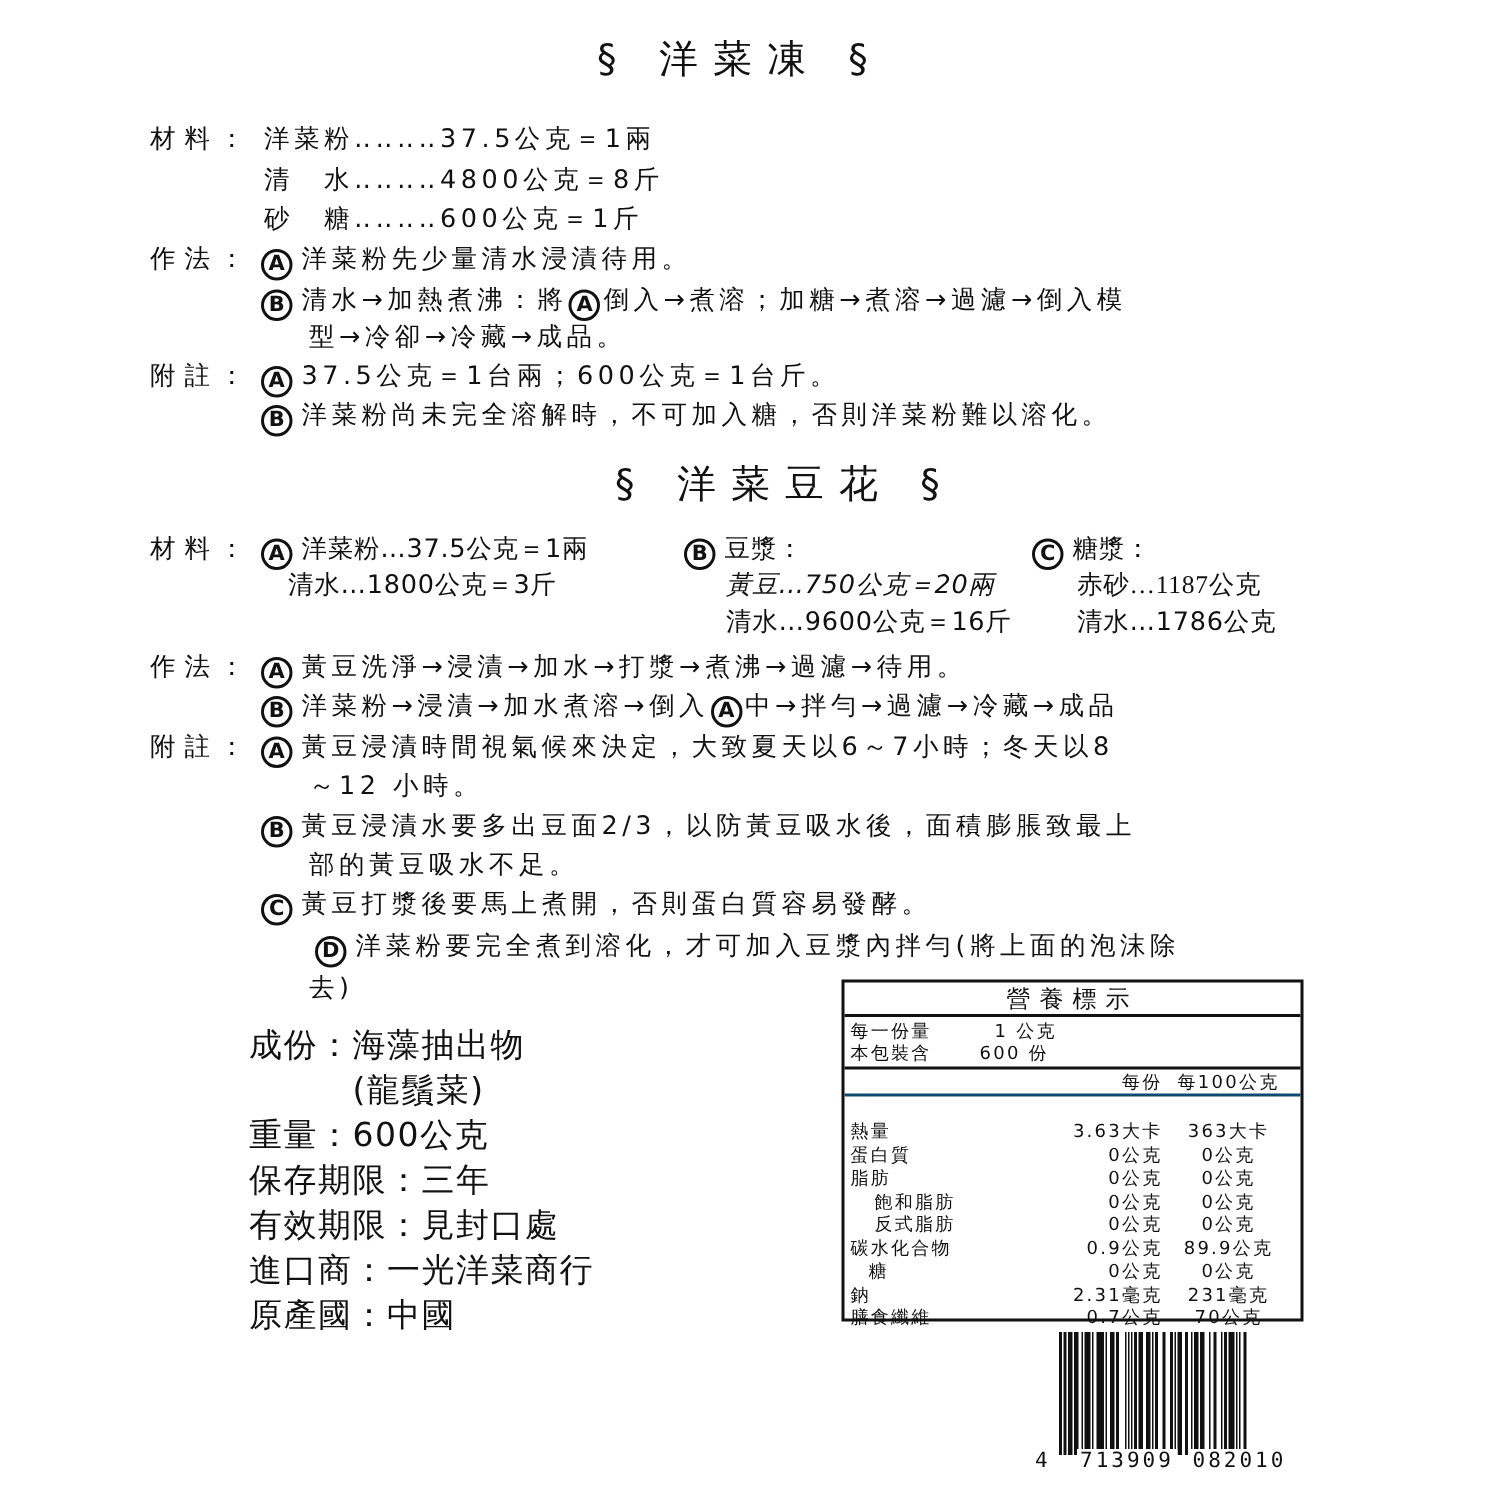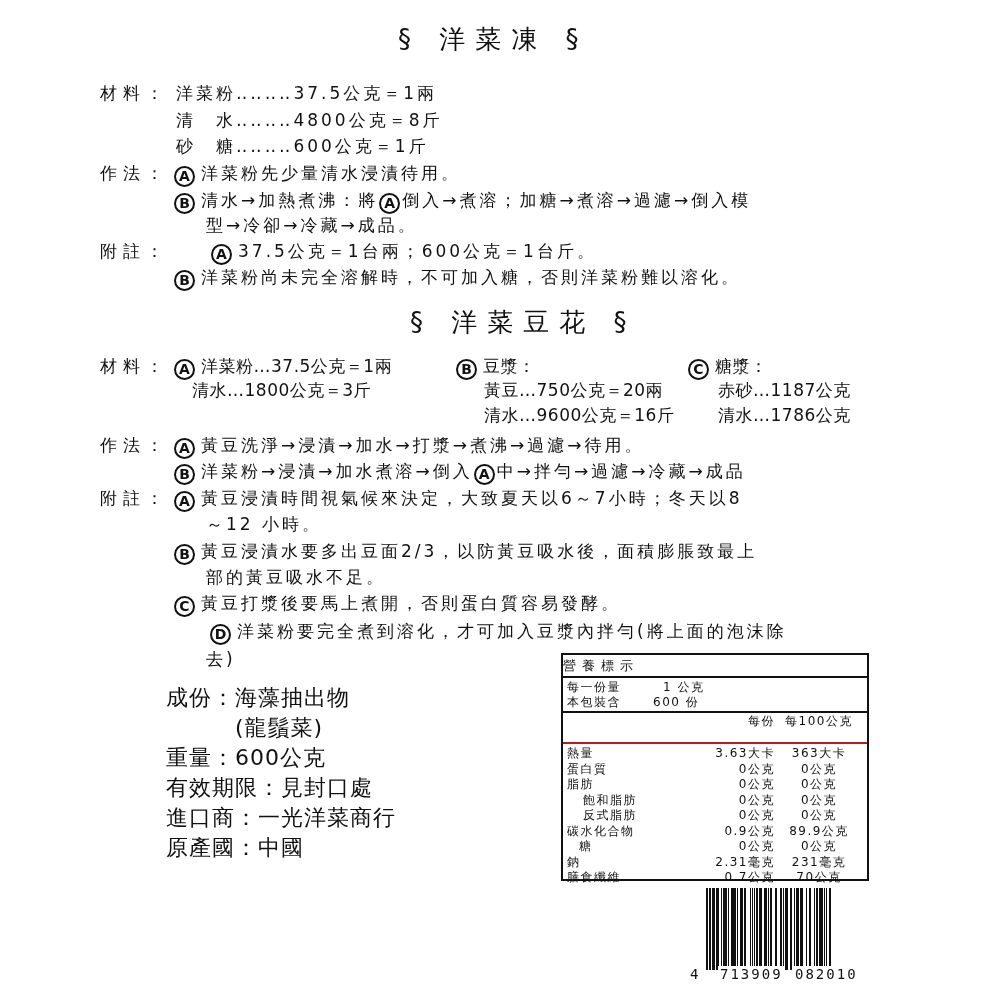--- a/index.html
+++ b/index.html
@@ -14,26 +14,26 @@
       display: inline-block; width: 21px; height: 21px; border: 2px solid #111;
       border-radius: 50%; text-align: center; line-height: 17px; font-size: 14px;
       letter-spacing: 0; margin-right: 6px; vertical-align: -2px; font-weight: bold;
     }
     .circ.inline { margin-right: 2px; margin-left: 1px; }
 
     .info { font-size: 22px; line-height: 30px; letter-spacing: 1px; }
 
     .nut { position: absolute; left: 561px; top: 653px; width: 308px; height: 228px;
       border: 2px solid #111; font-size: 12px; letter-spacing: 1.5px; }
-    .nut-title { height: 23px; border-bottom: 2px solid #111; 
-      font-size: 13px; line-height: 21px; letter-spacing: 6px; }
+    .nut-title { height: 23px; border-bottom: 2px solid #111; text-align: center;
+      font-size: 16px; line-height: 21px; letter-spacing: 6px; }
     .nut-serv { height: 35px; border-bottom: 2px solid #111; padding: 2px 0 0 4px; line-height: 15px; }
     .nut-serv .r { display: flex; }
     .nut-serv .k { width: 86px; }
-    .nut-hdr { height: 31px; border-bottom: 2px solid #b91c1c; display: flex; line-height: 16px; }
+    .nut-hdr { height: 18px; border-bottom: 2px solid #0c4a6e; display: flex; line-height: 16px; }
     .nut-row { display: flex; line-height: 15.5px; }
     .c0 { width: 120px; padding-left: 4px; }
     .c1 { width: 92px; text-align: right; }
     .c2 { width: 88px; text-align: center; }
     .ind1 { padding-left: 16px; }
     .ind2 { padding-left: 12px; }
 
     .barcode { position: absolute; left: 706px; top: 888px; width: 165px; height: 82px; display: flex; align-items: stretch; }
     .barcode span { display: block; height: 82px; background: #111; }
     .bc-num { position: absolute; top: 966px; font-family: "DejaVu Sans Mono", monospace; font-size: 14px; letter-spacing: 2px; }
@@ -51,45 +51,45 @@
 <div class="abs line" style="left:100px; top:162px; letter-spacing:6px;">作法：</div>
 <div class="abs line" style="left:174px; top:162px;">
   <span class="circ">A</span><span>洋菜粉先少量清水浸漬待用。</span>
 </div>
 <div class="abs line" style="left:174px; top:189px;">
   <span class="circ">B</span><span>清水→加熱煮沸：將</span><span class="circ inline">A</span><span>倒入→煮溶；加糖→煮溶→過濾→倒入模</span>
 </div>
 <div class="abs line" style="left:206px; top:214px;">型→冷卻→冷藏→成品。</div>
 
 <div class="abs line" style="left:100px; top:240px; letter-spacing:6px;">附註：</div>
-<div class="abs line" style="left:174px; top:240px;margin-left:37px;">
+<div class="abs line" style="left:174px; top:240px;">
   <span class="circ">A</span><span>37.5公克＝1台兩；600公克＝1台斤。</span>
 </div>
 <div class="abs line" style="left:174px; top:266px;">
   <span class="circ">B</span><span>洋菜粉尚未完全溶解時，不可加入糖，否則洋菜粉難以溶化。</span>
 </div>
 
 <div class="abs title" style="left:410px; top:305px;">§ 洋菜豆花 §</div>
 
 <div class="abs line" style="left:100px; top:355px; letter-spacing:6px;">材料：</div>
 <div class="abs line tight" style="left:174px; top:355px;">
   <span class="circ">A</span><span>洋菜粉…37.5公克＝1兩</span>
 </div>
 <div class="abs line tight" style="left:192px; top:379px;">清水…1800公克＝3斤</div>
 
 <div class="abs line tight" style="left:456px; top:355px;">
   <span class="circ">B</span><span>豆漿：</span>
 </div>
-<div class="abs line tight" style="left:484px; top:379px;">黃豆…750公克＝20兩</div>
+<div class="abs line tight" style="left:484px; top:379px;font-style:italic;">黃豆…750公克＝20兩</div>
 <div class="abs line tight" style="left:484px; top:404px;">清水…9600公克＝16斤</div>
 
 <div class="abs line tight" style="left:688px; top:355px;">
   <span class="circ">C</span><span>糖漿：</span>
 </div>
-<div class="abs line tight" style="left:718px; top:379px;">赤砂…1187公克</div>
+<div class="abs line tight" style="left:718px; top:379px;font-family:Liberation Serif, serif;">赤砂…1187公克</div>
 <div class="abs line tight" style="left:718px; top:404px;">清水…1786公克</div>
 
 <div class="abs line" style="left:100px; top:434px; letter-spacing:6px;">作法：</div>
 <div class="abs line" style="left:174px; top:434px;">
   <span class="circ">A</span><span>黃豆洗淨→浸漬→加水→打漿→煮沸→過濾→待用。</span>
 </div>
 <div class="abs line" style="left:174px; top:460px;">
   <span class="circ">B</span><span>洋菜粉→浸漬→加水煮溶→倒入</span><span class="circ inline">A</span><span>中→拌勻→過濾→冷藏→成品</span>
 </div>
 
@@ -110,20 +110,21 @@
 
 <div class="abs line" style="left:174px; top:620px;margin-left:36px;">
   <span class="circ">D</span><span>洋菜粉要完全煮到溶化，才可加入豆漿內拌勻(將上面的泡沫除</span>
 </div>
 <div class="abs line" style="left:206px; top:648px;">去)</div>
 
 <div class="abs info" style="left:166px; top:683px;">
   <div>成份：海藻抽出物</div>
   <div>　　　(龍鬚菜)</div>
   <div>重量：600公克</div>
+  <div>保存期限：三年</div>
   <div>有效期限：見封口處</div>
   <div>進口商：一光洋菜商行</div>
   <div>原產國：中國</div>
 </div>
 
 <div class="nut">
   <div class="nut-title">營養標示</div>
   <div class="nut-serv">
     <div class="r">
       <span class="k">每一份量</span>
@@ -132,21 +133,21 @@
     <div class="r">
       <span class="k">本包裝含</span>
       <span>600 份</span>
     </div>
   </div>
   <div class="nut-hdr">
     <span class="c0"></span>
     <span class="c1">每份</span>
     <span class="c2">每100公克</span>
   </div>
-  <div style="padding-top:2px;">
+  <div style="padding-top:16px;">
     <div class="nut-row">
       <span class="c0">熱量</span>
       <span class="c1">3.63大卡</span>
       <span class="c2">363大卡</span>
     </div>
     <div class="nut-row">
       <span class="c0">蛋白質</span>
       <span class="c1">0公克</span>
       <span class="c2">0公克</span>
     </div>

